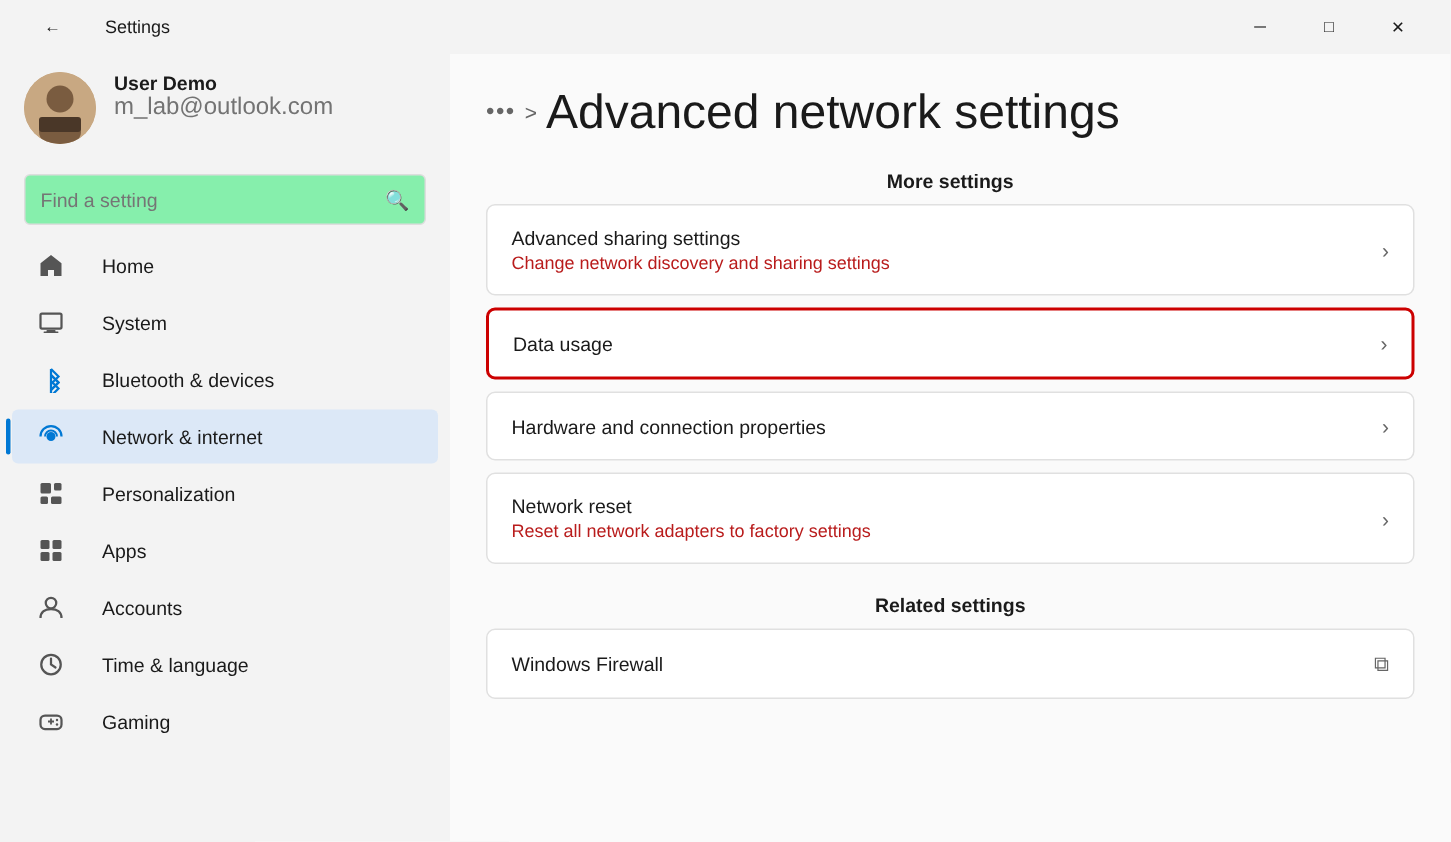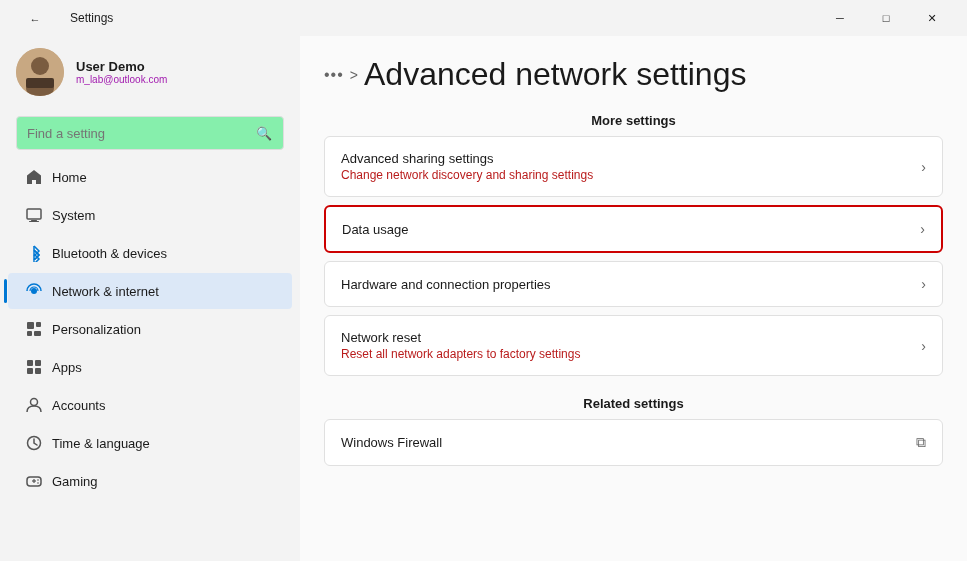--- a/index.html
+++ b/index.html
@@ -60,39 +60,39 @@
       width: 300px;
       background: #f3f3f3;
       display: flex;
       flex-direction: column;
       padding: 0;
       flex-shrink: 0;
       overflow-y: auto;
     }
     .user-profile {
       display: flex;
-      align-items: center;
+      align-items: flex-start;
       gap: 12px;
       padding: 12px 16px 16px 16px;
     }
     .avatar {
       width: 48px;
       height: 48px;
       border-radius: 50%;
       background: #c8a882;
       display: flex;
       align-items: center;
       justify-content: center;
       overflow: hidden;
       flex-shrink: 0;
     }
     .avatar svg { width: 48px; height: 48px; }
     .user-info { display: flex; flex-direction: column; }
     .user-name { font-size: 13px; font-weight: 600; color: #1a1a1a; }
-    .user-email { font-size: 10px; color: #a21caf; }
+    .user-email { font-size: 16px; color: #737373; }
     .search-box {
       margin: 4px 16px 8px 16px;
       height: 34px;
       background: #86efac;
       border: 1px solid #ddd;
       border-radius: 4px;
       display: flex;
       align-items: center;
       padding: 0 10px;
       gap: 8px;
@@ -102,21 +102,21 @@
       outline: none;
       flex: 1;
       font-size: 13px;
       color: #555;
       background: transparent;
     }
     .search-icon { color: #666; font-size: 13px; }
     .nav-item {
       display: flex;
       align-items: center;
-      gap: 8px;
+      gap: 24px;
       padding: 8px 16px;
       cursor: pointer;
       border-radius: 4px;
       margin: 1px 8px;
       font-size: 13px;
       color: #1a1a1a;
       position: relative;
     }
     .nav-item.active {
       background: #dce8f7;

